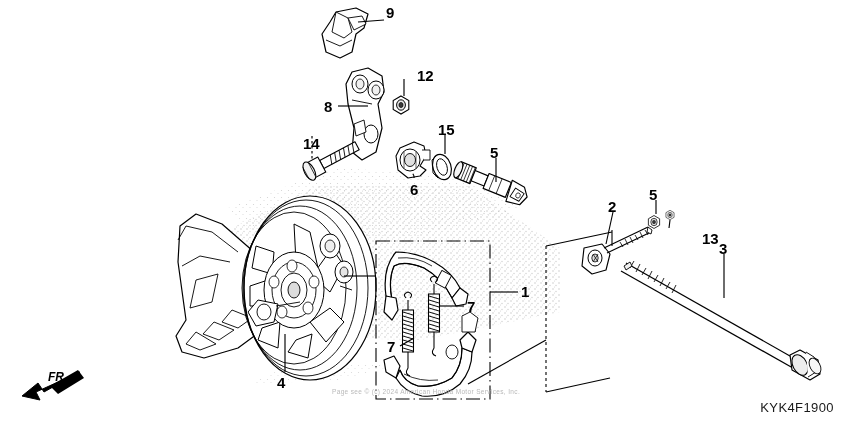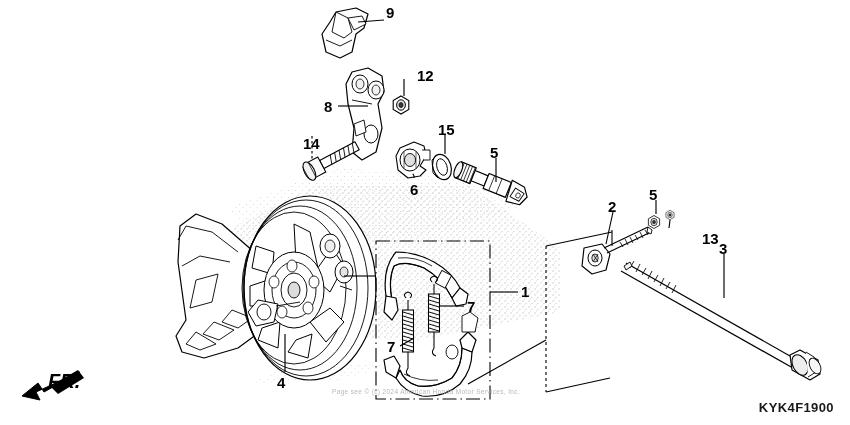--- a/index.html
+++ b/index.html
@@ -30,32 +30,32 @@
     color: #000000;
     line-height: 1;
     white-space: nowrap;
     user-select: none;
   }
   #part-code {
     position: absolute;
     right: 16px;
     bottom: 10px;
     font-family: "Liberation Sans", sans-serif;
-    font-weight: bold;
+    font-weight: normal;
     font-size: 13px;
     letter-spacing: 0.4px;
     color: #1a1a1a;
   }
   #fr-label {
     position: absolute;
     left: 48px;
     top: 370px;
     font-family: "Liberation Sans", sans-serif;
     font-weight: bold;
-    font-size: 20px;
+    font-size: 12px;
     font-style: italic;
     color: #000000;
   }
   #copyright-line {
     position: absolute;
     left: 332px;
     top: 388px;
     font-family: "Liberation Sans", sans-serif;
     font-size: 6.5px;
     color: #b9b9b9;

